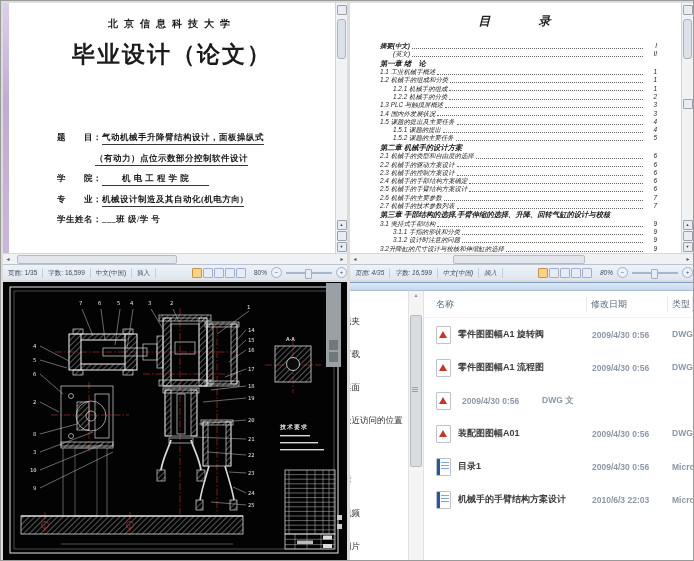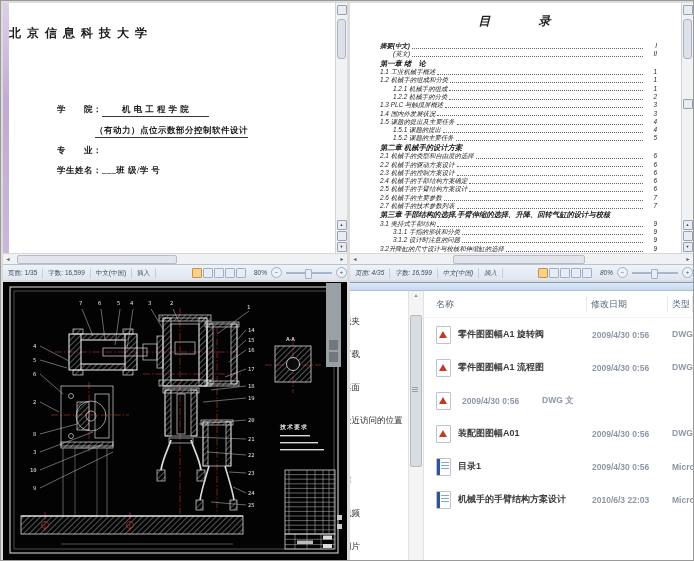--- a/index.html
+++ b/index.html
@@ -29,21 +29,21 @@
   .sb-views{display:flex;gap:1px;margin-left:auto;padding:0 4px;}
   .sb-view{width:8px;height:8px;border:1px solid #9fb0c8;background:#e8edf5;border-radius:1px;}
   .sb-view.active{background:#f9d189;border-color:#c49248;}
   .sb-zoom{padding:0 4px;}
   .sb-zbtn{width:9px;height:9px;border:1px solid #9fb0c8;border-radius:50%;background:#eef2f8;font-size:6px;line-height:8px;text-align:center;color:#456;}
   .sb-slider{width:46px;height:2px;background:#aab6c8;position:relative;margin:0 4px;}
   .sb-slider .knob{position:absolute;left:19px;top:-3px;width:5px;height:8px;background:#e8edf5;border:1px solid #9fb0c8;border-radius:1px;}
 
   
   .cover{position:relative;height:100%;font-family:"Liberation Serif",serif;color:#1b1b1b;}
-  .cover .univ{text-align:left;margin-top:22px;font-size:12px;letter-spacing:6px;font-weight:600;}
+  .cover .univ{text-align:center;margin-top:14px;font-size:10px;letter-spacing:6px;font-weight:600;}
   .cover .big-title{text-align:center;margin-top:8px;font-size:23px;font-weight:bold;letter-spacing:2px;}
   .cover .form{margin:62px 0 0 48px;width:248px;font-size:8.5px;font-weight:bold;letter-spacing:0.5px;}
   .cover .fr{display:flex;margin-bottom:7.5px;white-space:nowrap;}
   .cover .fr .lab{flex:0 0 auto;}
   .cover .fr .val{}
   .cover .fr .val.u{border-bottom:1px solid #3a3a3a;}
   .cover .fr .val.wide{padding:0 20px;}
   .cover .fr.indent{margin-left:38px;}
 
   
@@ -101,35 +101,41 @@
 
 <div id="screen">
 
   <div id="q-tl" class="quad">
     <div class="word-doc">
       <div class="doc-main">
         <div class="purple-strip"></div>
         <div class="page">
           <div class="cover">
             <div class="univ">北京信息科技大学</div>
+            <div class="big-title">毕业设计（论文）</div>
             <div class="form">
 
+                <div class="fr">
+                  <span class="lab">题　　目：</span>
+                  <span class="val u">气动机械手升降臂结构设计，面板操纵式</span>
+                </div>
+
+                <div class="fr indent">
+                  <span class="lab"></span>
+                  <span class="val u">（有动力）点位示数部分控制软件设计</span>
+                </div>
 
                 <div class="fr">
                   <span class="lab">学　　院：</span>
                   <span class="val u wide">机 电 工 程 学 院</span>
                 </div>
 
-                <div class="fr indent">
-                  <span class="lab"></span>
-                  <span class="val u">（有动力）点位示数部分控制软件设计</span>
-                </div>
-
                 <div class="fr">
                   <span class="lab">专　　业：</span>
+                  <span class="val u">机械设计制造及其自动化(机电方向)</span>
                 </div>
 
                 <div class="fr">
                   <span class="lab">学生姓名：</span>
                   <span class="val">___班 级/学 号</span>
                 </div>
 
 
               </div>
           </div>

